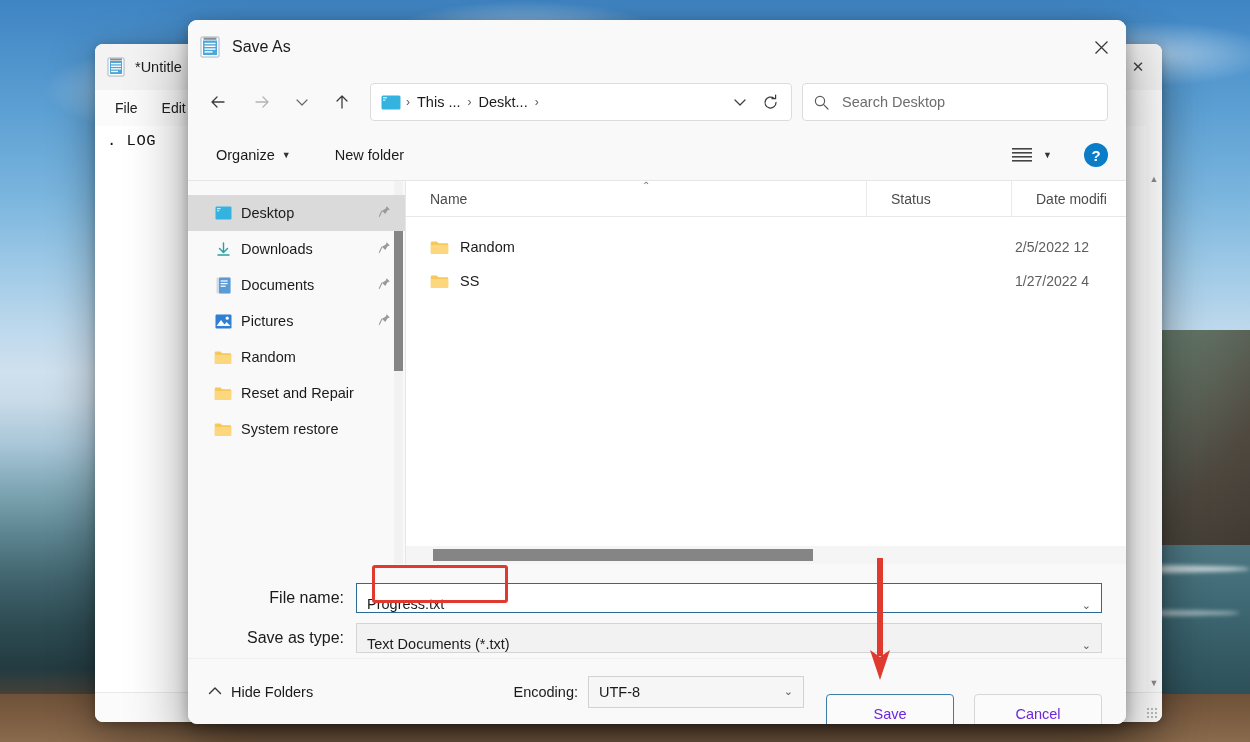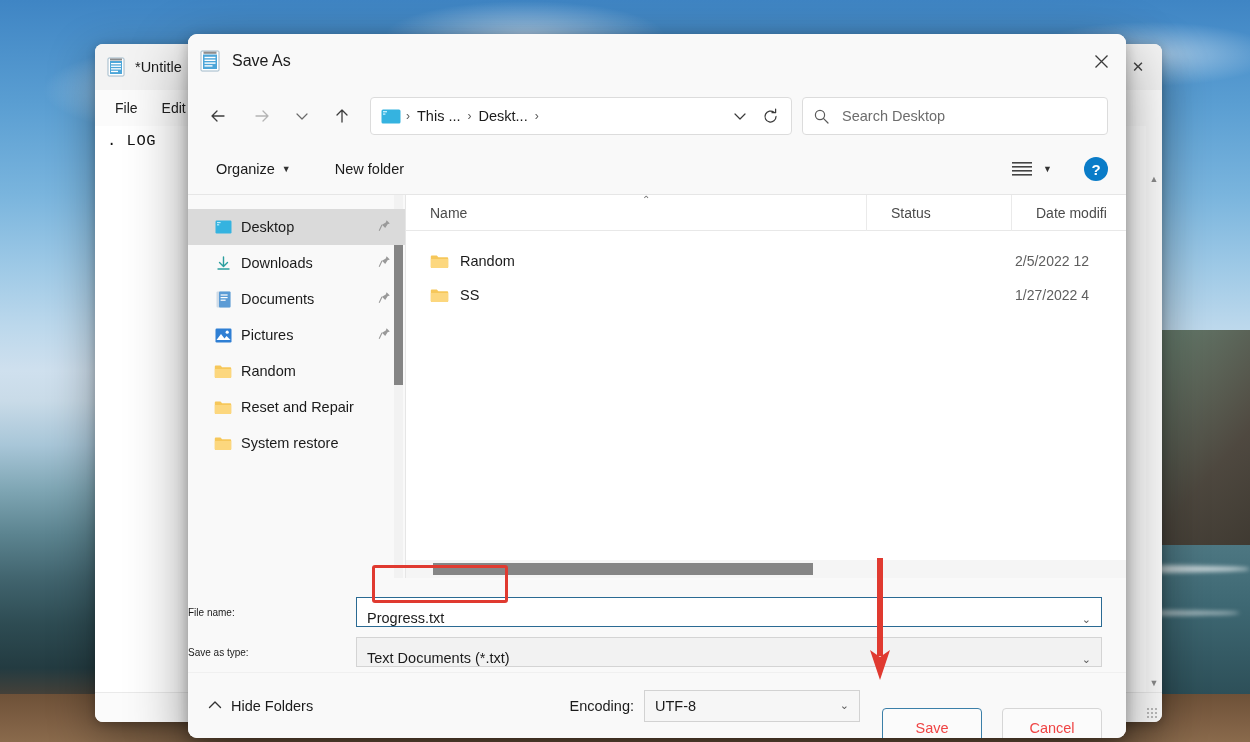--- a/index.html
+++ b/index.html
@@ -87,21 +87,21 @@
   #np-statusbar {
     position:absolute; left:0; right:0; bottom:0; height:30px; background:#fbfbfb;
     border-top:1px solid #eaeaea;
   }
   #np-grip { position:absolute; right:4px; bottom:3px; width:12px; height:12px;
     background-image: radial-gradient(circle 1px, #b0b0b0 1px, transparent 1.2px);
     background-size:4px 4px; opacity:.85; }
 
   
   #dialog {
-    position: absolute; left: 188px; top: 34px; width: 938px; height: 704px;
+    position: absolute; left: 188px; top: 20px; width: 938px; height: 704px;
     background: #f9f9f9; border-radius: 9px;
     box-shadow: 0 22px 60px rgba(0,0,0,.42), 0 4px 14px rgba(0,0,0,.26);
     overflow: hidden; display:flex; flex-direction:column;
   }
   #dlg-titlebar {
     height: 54px; display:flex; align-items:center; padding-left:12px;
     background:#f9f9f9; position:relative; flex:0 0 auto;
   }
   #dlg-icon { width:20px; height:22px; margin-right:12px; }
   #dlg-title { font-size:16px; color:#1b1b1b; }
@@ -177,21 +177,21 @@
   .folder-ico { width:19px; height:15px; margin-left:24px; margin-right:11px; flex:0 0 auto; }
   .fname { flex: 0 0 auto; width:425px; white-space:nowrap; }
   .fstatus { width:130px; }
   .fdate { color:#5e5e5e; font-size:14px; white-space:nowrap; }
   #hscroll-track { position:absolute; left:0; right:0; bottom:0; height:18px; background:#f5f5f5; }
   #hscroll-thumb { position:absolute; left:27px; top:3px; width:380px; height:12px; background:#858585; }
 
   
   #formarea { flex:0 0 auto; background:#f9f9f9; padding: 14px 0 0 0; position:relative; }
   .frm-row { height:40px; display:flex; align-items:center; }
-  .frm-label { width:168px; padding-right:12px; font-size:10px; color:#1b1b1b; }
+  .frm-label { width:168px; text-align:right; padding-right:12px; font-size:16px; color:#1b1b1b; }
   .frm-combo {
     flex:1; margin-right:24px; height:30px; background:#fff; border:1px solid #c8c8c8;
     display:flex; align-items:flex-end; padding-left:10px; font-size:14.5px; color:#1b1b1b;
     position:relative;
   }
   .frm-combo.focused { border-color:#2a6a93; }
   .frm-combo.grey { background:#f2f2f2; border-color:#d4d4d4; }
   .cb-chev { position:absolute; right:10px; color:#5a5a5a; font-size:11px; }
   #name-highlight {
     position:absolute; left:372px; top:565px; width:136px; height:38px;
@@ -204,23 +204,23 @@
   #hide-folders { display:flex; align-items:center; gap:9px; font-size:14.5px; color:#1b1b1b; }
   .chev-up { font-size:11px; color:#333; }
   #ft-spacer { flex:1; }
   #enc-label { font-size:14.5px; color:#1b1b1b; margin-right:10px; }
   #enc-combo {
     width:216px; height:32px; background:#f6f6f6; border:1px solid #d2d2d2;
     display:flex; align-items:center; padding-left:10px; font-size:14.5px; color:#1b1b1b;
     position:relative; margin-right:22px;
   }
   .dlg-btn {
-    width:100px; height:40px; border-radius:4px; background:#fbfbfb;
+    width:128px; height:40px; border-radius:4px; background:#fbfbfb;
     display:flex; align-items:center; justify-content:center;
-    font-size:14.5px; color:#ef4444; border:1px solid #d6d6d6;margin-top:44px;
+    font-size:14.5px; color:#6d28d9; border:1px solid #d6d6d6;margin-top:44px;
   }
   .dlg-btn.primary { border:1.5px solid #3b7fa8; margin-right:20px; }
 
   
   #red-arrow { position:absolute; left:868px; top:558px; width:24px; height:124px; pointer-events:none; }
 </style>
 </head>
 <body>
 
 <div id="wallpaper">

